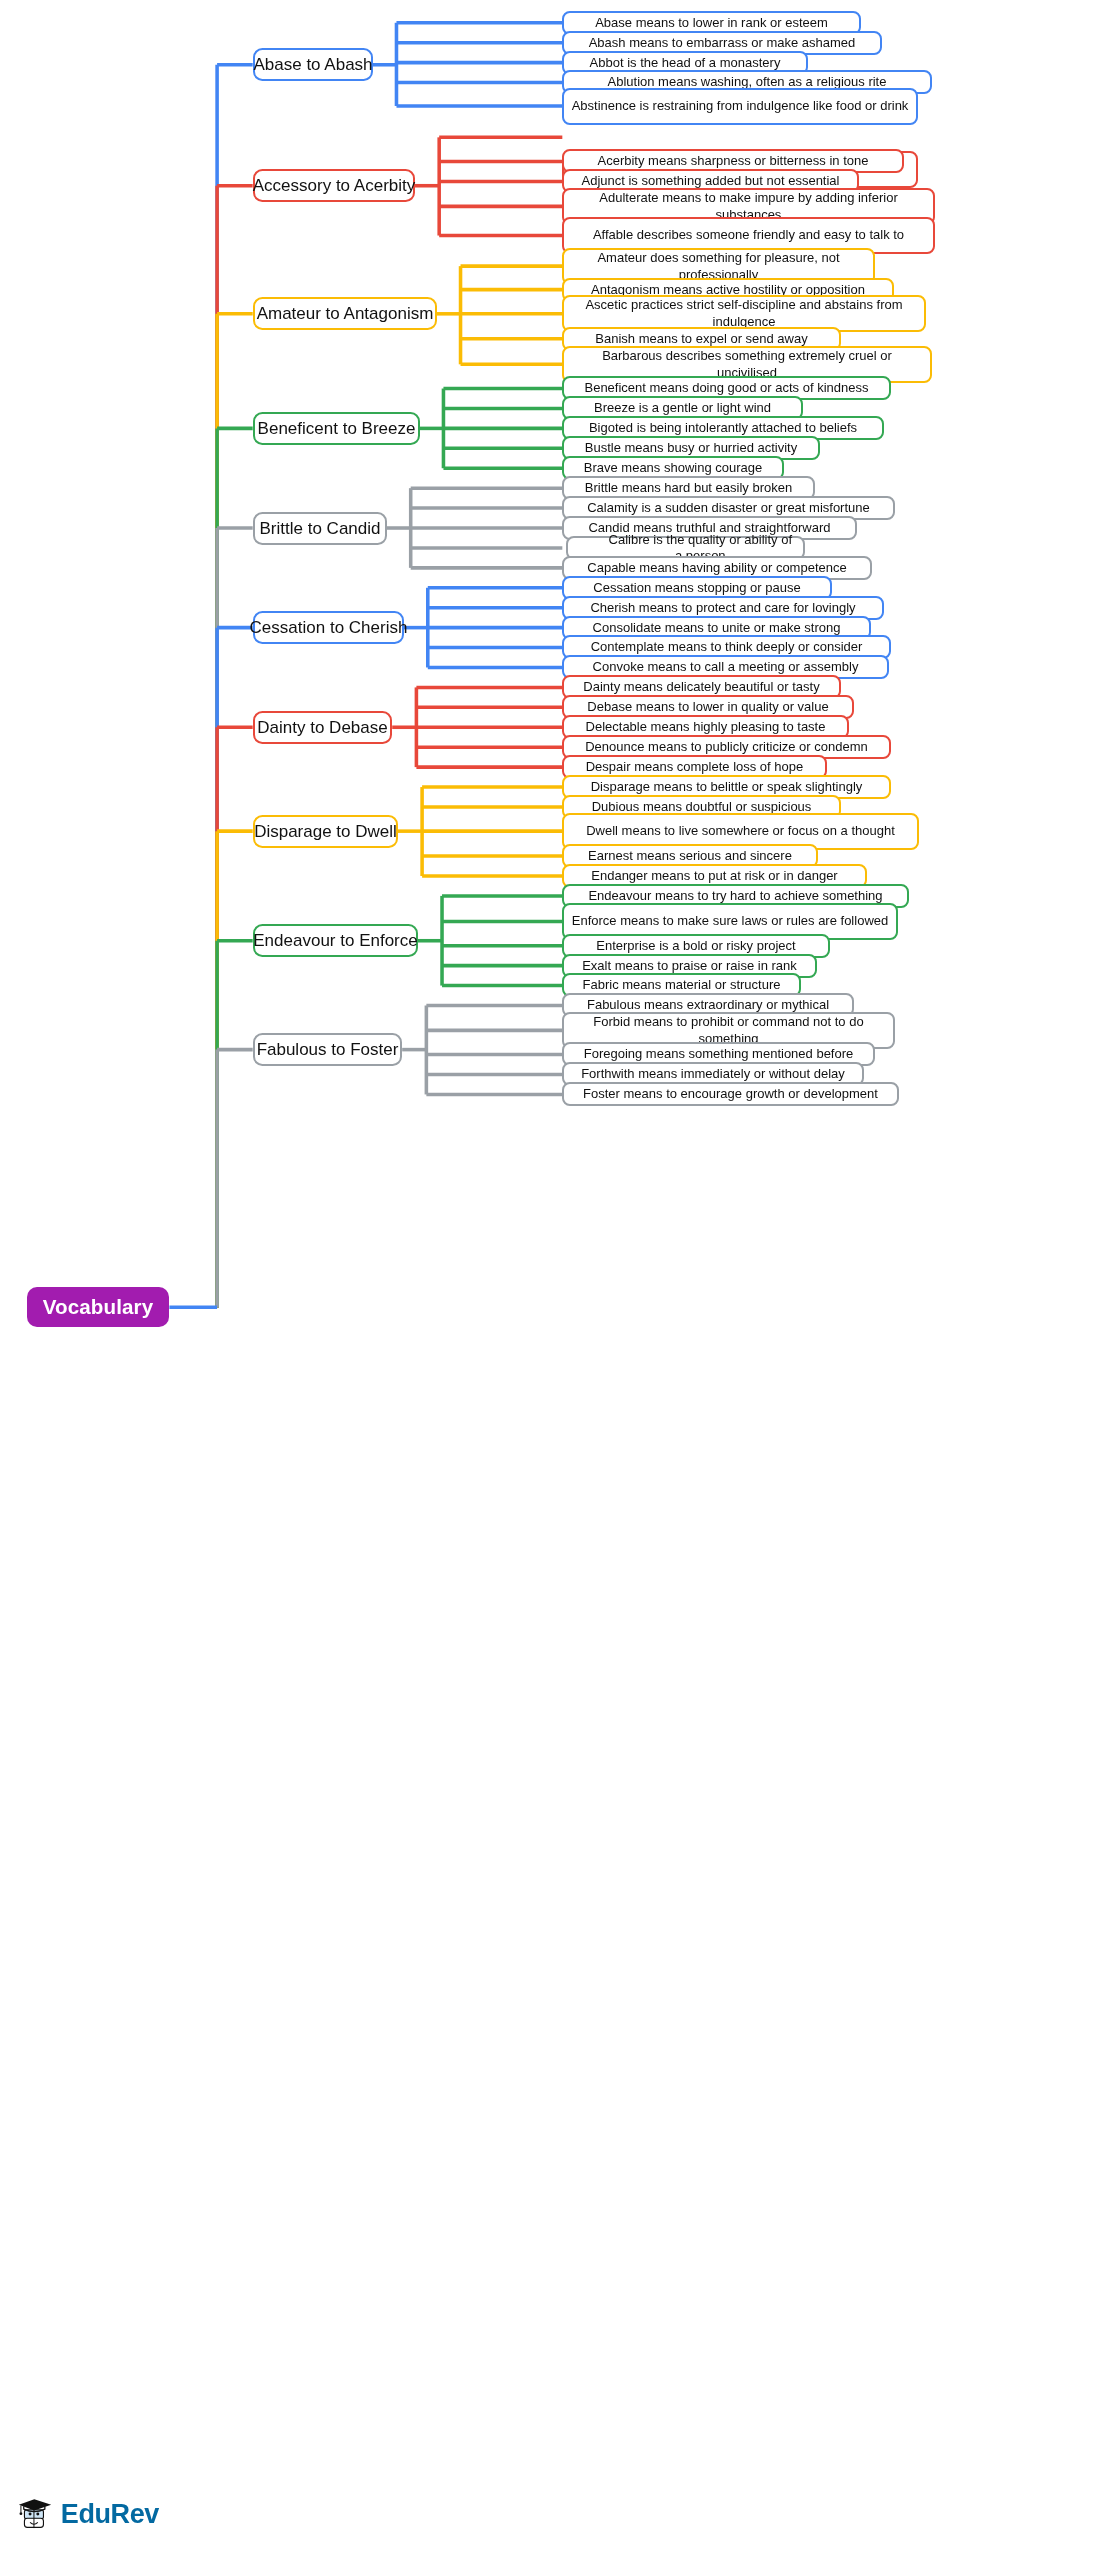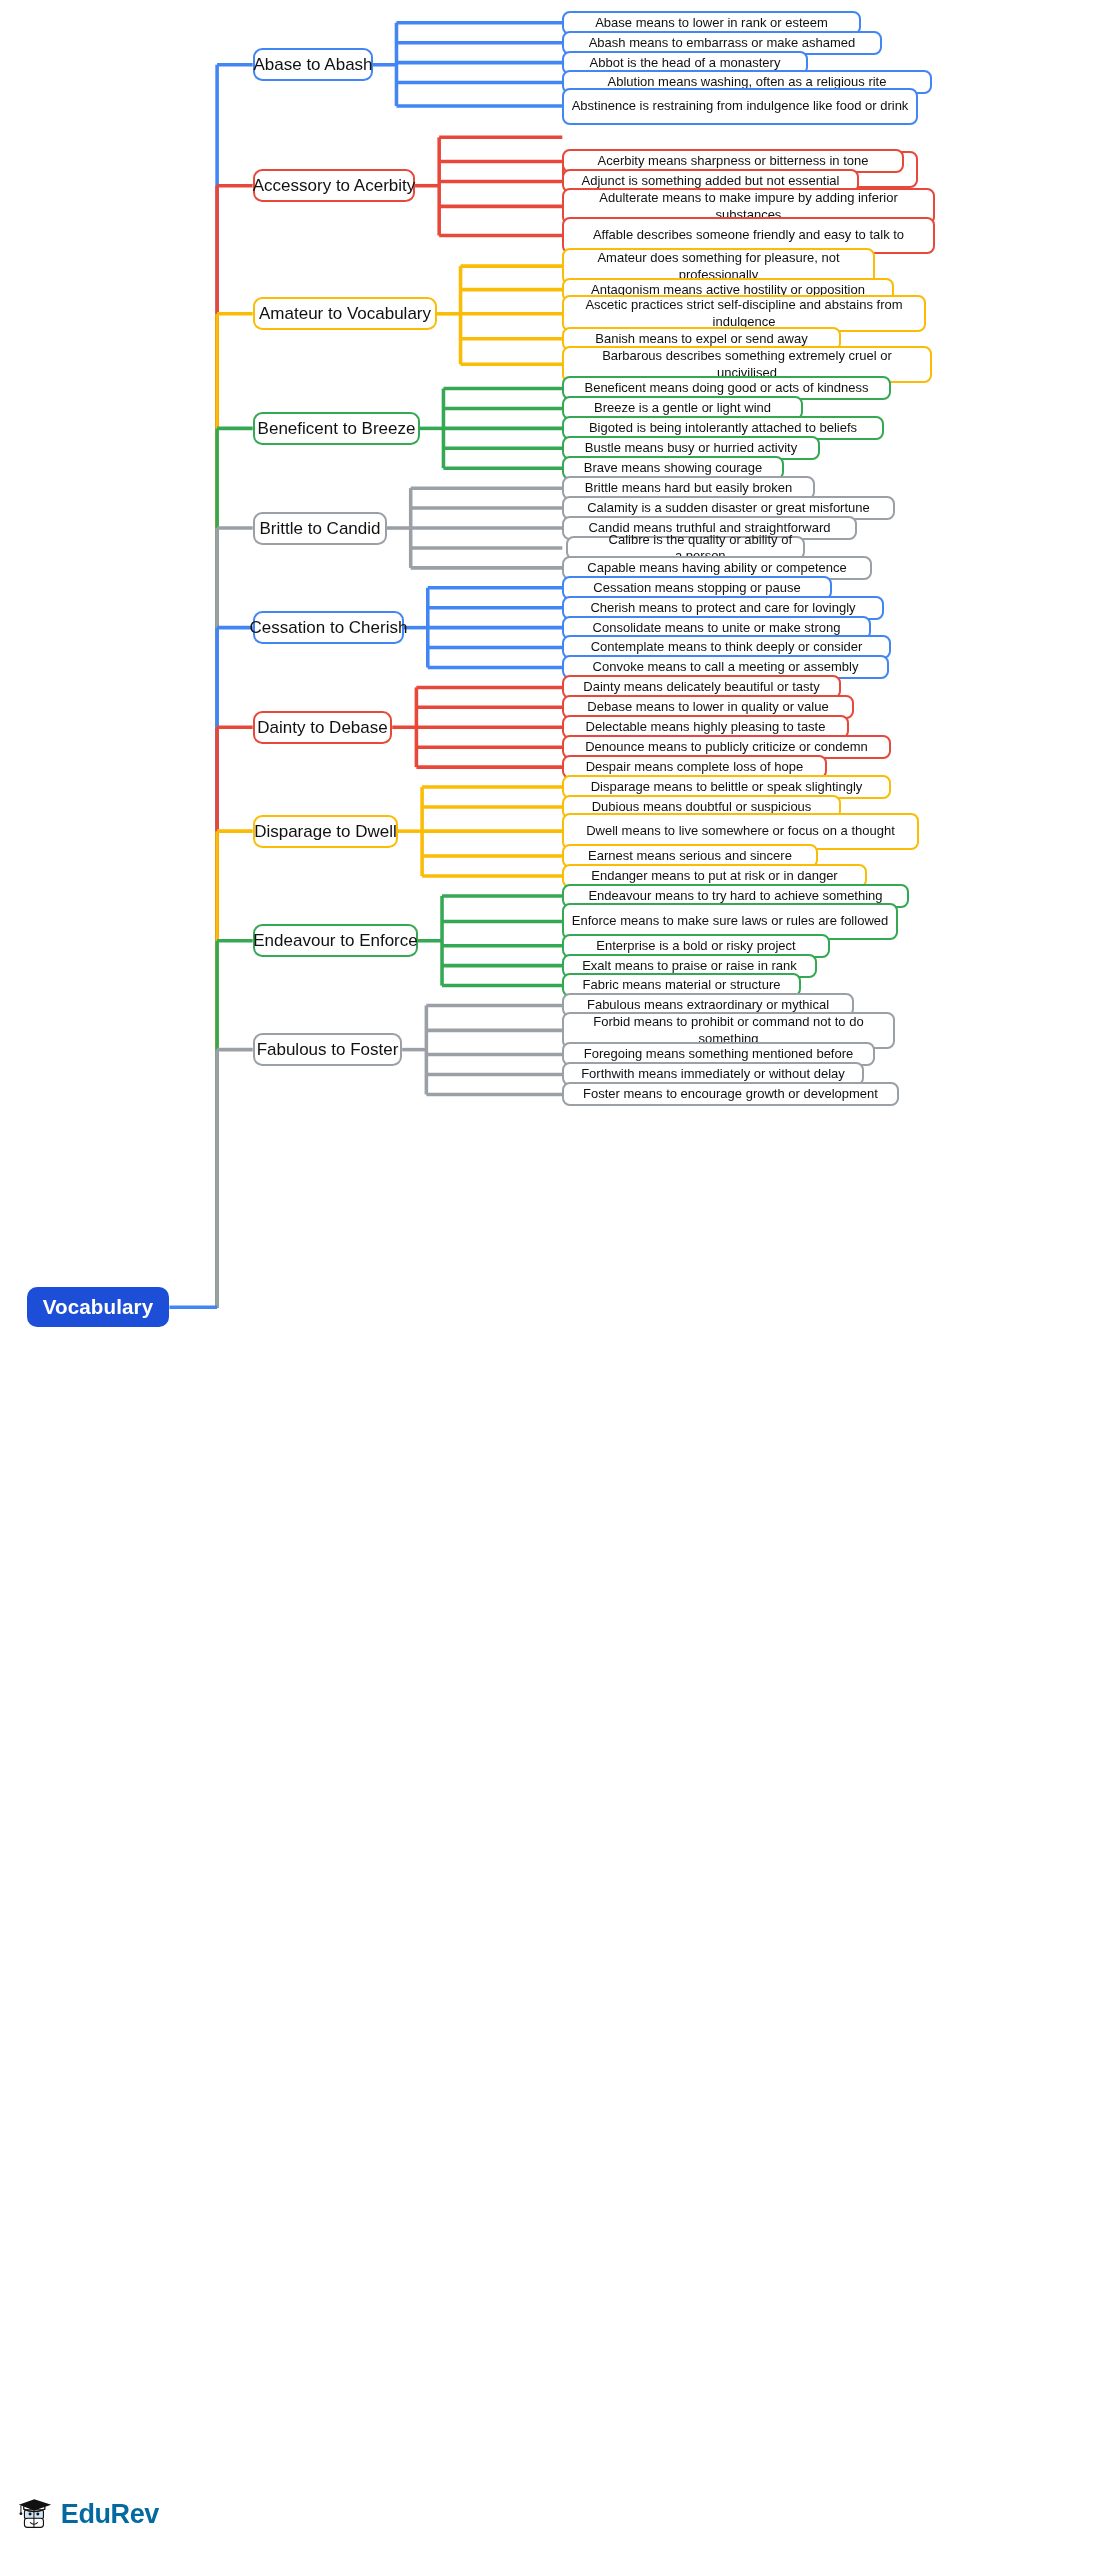--- a/index.html
+++ b/index.html
@@ -24,21 +24,21 @@
   
   #root-node{
     position:absolute;
     left:27px;
     top:1287px;
     height:40px;
     display:flex;
     align-items:center;
     justify-content:center;
     padding:0 15.7px;
-    background:#1d4ed8;
+    background:#a21caf;
     color:#ffffff;
     border-radius:10px;
     font-size:20.6px;
     font-weight:bold;
     white-space:nowrap;
     letter-spacing:0.1px;
     z-index:4;
   }
   
   .branch-node{
@@ -224,21 +224,21 @@
       <div class="leaf-node" style="left: 562px; top: 169px; width: 297px; height: 24px; border-color: rgb(232, 72, 58);">
         <span>Adjunct is something added but not essential</span>
       </div>
       <div class="leaf-node" style="left: 562px; top: 188px; width: 373px; height: 37px; border-color: rgb(232, 72, 58);">
         <span>Adulterate means to make impure by adding inferior substances</span>
       </div>
       <div class="leaf-node" style="left: 562px; top: 217px; width: 373px; height: 37px; border-color: rgb(232, 72, 58);">
         <span>Affable describes someone friendly and easy to talk to</span>
       </div>
       <div class="branch-node" style="left: 253px; top: 297px; width: 184px; border-color: rgb(251, 188, 5);">
-        <span>Amateur to Vocabulary</span>
+        <span>Amateur to Antagonism</span>
       </div>
       <div class="leaf-node" style="left: 562px; top: 248px; width: 313px; height: 37px; border-color: rgb(251, 188, 5);">
         <span>Amateur does something for pleasure, not professionally</span>
       </div>
       <div class="leaf-node" style="left: 562px; top: 278px; width: 332px; height: 24px; border-color: rgb(251, 188, 5);">
         <span>Antagonism means active hostility or opposition</span>
       </div>
       <div class="leaf-node" style="left: 562px; top: 295px; width: 364px; height: 37px; border-color: rgb(251, 188, 5);">
         <span>Ascetic practices strict self-discipline and abstains from indulgence</span>
       </div>

